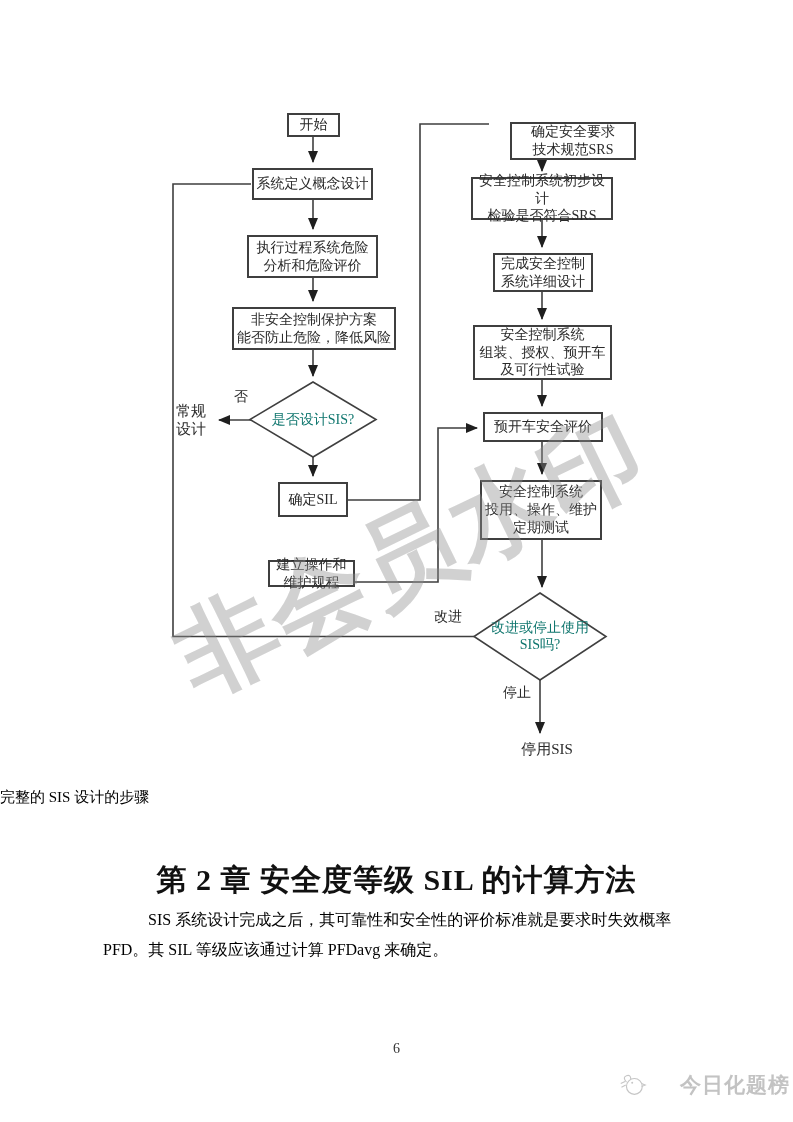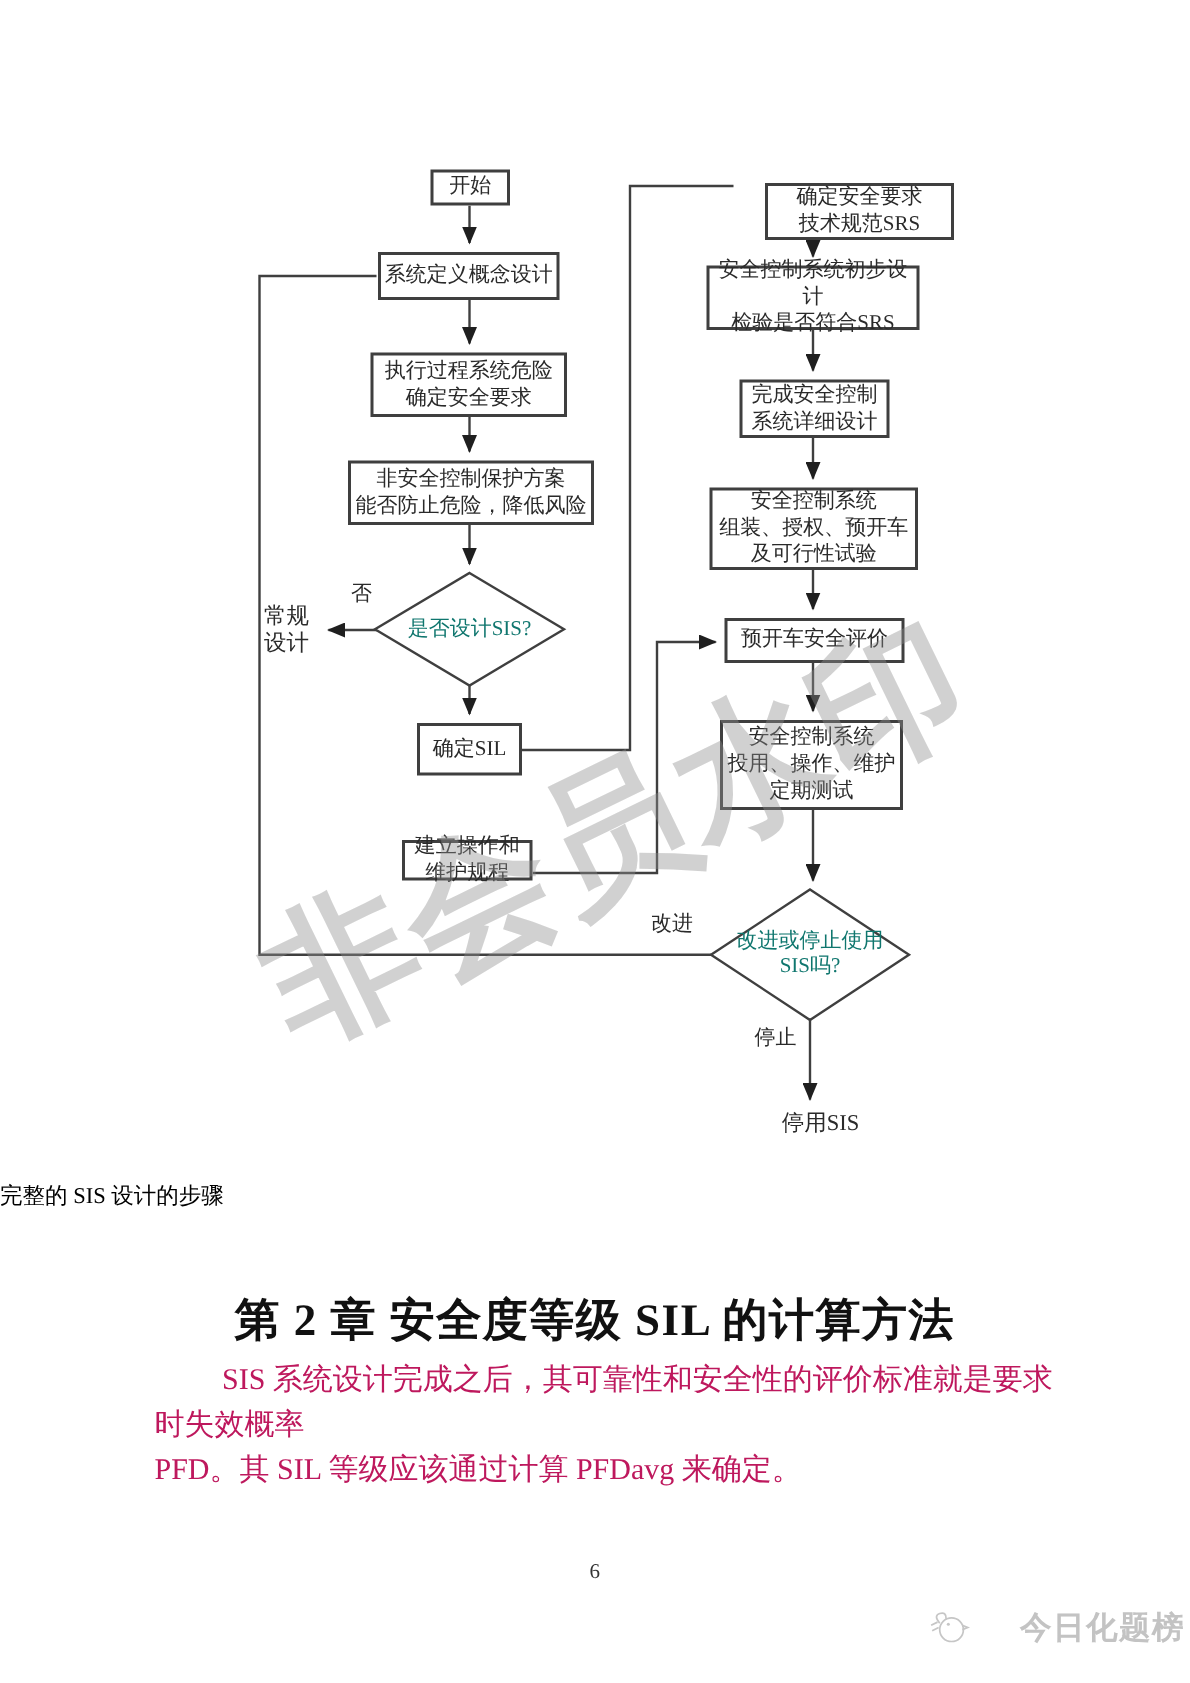--- a/index.html
+++ b/index.html
@@ -18,22 +18,22 @@
          white-space:pre-line;text-align:center;}
   
   #watermark{position:absolute;left:150px;top:500px;width:520px;height:112px;
              z-index:5;font-size:100px;font-weight:bold;color:#8f8f8f;opacity:.40;
              letter-spacing:1px;text-align:center;line-height:112px;
              transform:rotate(-26deg);pointer-events:none;white-space:nowrap;}
   
   #caption{left:0;top:788px;width:694px;font-size:15px;color:#000000;}
   #chapter-heading{left:0;top:860px;width:793px;text-align:center;font-size:30px;
                    font-weight:bold;letter-spacing:1px;color:#111;}
-  #paragraph{left:103px;top:905px;width:600px;font-size:20px;line-height:30px;
-             color:#be185d;}
+  #paragraph{left:103px;top:905px;width:600px;font-size:16px;line-height:30px;
+             color:#000000;}
   #paragraph .pline{display:block;}
   #paragraph .indent{text-indent:45px;}
   #page-number{left:0;top:1041px;width:793px;text-align:center;font-size:14px;color:#333;}
   
   #brand{left:615px;top:1066px;width:175px;height:38px;display:flex;
          align-items:center;gap:4px;}
   #brand .brand-text{font-size:21px;font-weight:bold;color:#c3c3c3;
                      font-family:Liberation Mono, monospace;
                      letter-spacing:1px;white-space:nowrap;margin-left:28px;}
 </style>
@@ -64,21 +64,21 @@
     <polyline points="474,636.5 173,636.5 173,184 251,184"></polyline>
     <line x1="540" y1="680" x2="540" y2="733" marker-end="url(#arr)"></line>
     <polygon fill="#ffffff" points="313,382 376,419.5 313,457 250,419.5"></polygon>
     <polygon fill="#ffffff" points="540,593 606,636.5 540,680 474,636.5"></polygon>
   </g>
 </svg>
 
 <div class="fbox" style="left:287px;top:113px;width:53px;height:24px;">开始</div>
 <div class="fbox" style="left:252px;top:168px;width:121px;height:32px;">系统定义概念设计</div>
 <div class="fbox" style="left:247px;top:235px;width:131px;height:43px;">执行过程系统危险
-确定安全要求</div>
+分析和危险评价</div>
 <div class="fbox" style="left:232px;top:307px;width:164px;height:43px;">非安全控制保护方案
 能否防止危险，降低风险</div>
 <div class="fbox" style="left:278px;top:482px;width:70px;height:35px;">确定SIL</div>
 <div class="fbox" style="left:268px;top:560px;width:87px;height:27px;">建立操作和
 维护规程</div>
 <div class="fbox" style="left:490px;top:122px;width:126px;height:38px;margin-left:20px;">确定安全要求
 技术规范SRS</div>
 <div class="fbox" style="left:471px;top:177px;width:142px;height:43px;">安全控制系统初步设计
 检验是否符合SRS</div>
 <div class="fbox" style="left:493px;top:253px;width:100px;height:39px;">完成安全控制

